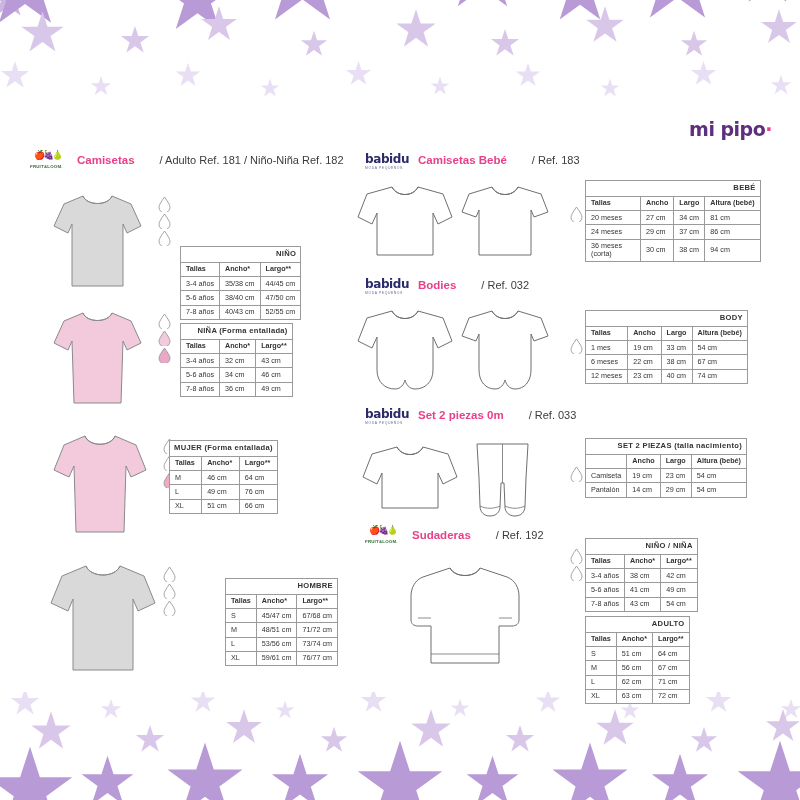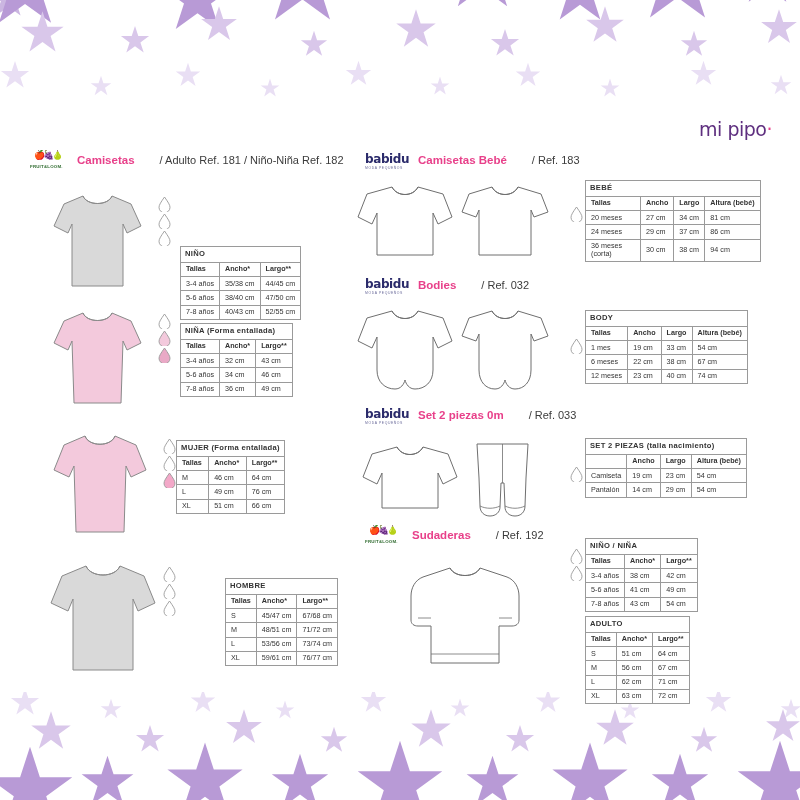--- a/index.html
+++ b/index.html
@@ -27,21 +27,21 @@
   .star-band.top { top: 0; height: 118px; }
   .star-band.bottom { bottom: 0; height: 108px; }
 
   
   .brand {
     position: absolute;
     right: 28px;
     top: 118px;
     font-family: "DejaVu Sans", sans-serif;
     font-size: 19px;
-    font-weight: normal;
+    font-weight: bold;
     color: #5e2f7f;
     letter-spacing: -0.5px;
   }
   .brand .dot {
     color: #e8408a;
   }
 
   
   .page {
     position: absolute;
@@ -147,21 +147,21 @@
   }
   table.size th, table.size td {
     border: 1px solid #9a9a9a;
     padding: 2.5px 5px;
     text-align: left;
     font-weight: normal;
     white-space: nowrap;
     line-height: 1.15;
   }
   table.size th.hdr-main {
-    text-align: left;
+    text-align: right;
     font-weight: bold;
     font-size: 7.6px;
     letter-spacing: 0.3px;
     padding: 3px 4px;
   }
   table.size th.colhdr {
     font-weight: bold;
     font-size: 7.2px;
   }
   .tbl-wrap {
@@ -383,21 +383,21 @@
         <svg class="drop" width="13" height="16" viewBox="0 0 13 16">
             <path d="M6.5 1 C10 6 12 9 12 11.3 A5.5 5.5 0 0 1 1 11.3 C1 9 3 6 6.5 1 Z" fill="#ffffff" stroke="#9a9a9a" stroke-width="0.9"></path>
           </svg>
         <svg class="drop" width="13" height="16" viewBox="0 0 13 16">
             <path d="M6.5 1 C10 6 12 9 12 11.3 A5.5 5.5 0 0 1 1 11.3 C1 9 3 6 6.5 1 Z" fill="#ffffff" stroke="#9a9a9a" stroke-width="0.9"></path>
           </svg>
         <svg class="drop" width="13" height="16" viewBox="0 0 13 16">
             <path d="M6.5 1 C10 6 12 9 12 11.3 A5.5 5.5 0 0 1 1 11.3 C1 9 3 6 6.5 1 Z" fill="#f3a8c8" stroke="#9a9a9a" stroke-width="0.9"></path>
           </svg>
       </div>
-      <div class="tbl-wrap" style="left:146px; top:12px;">
+      <div class="tbl-wrap" style="left:139px; top:12px;">
         <table class="size">
           <thead>
             <tr>
                 <th class="hdr-main" colspan="3">MUJER (Forma entallada)</th>
               </tr>
             <tr>
               <th class="colhdr">Tallas</th>
               <th class="colhdr">Ancho*</th>
               <th class="colhdr">Largo**</th>
             </tr>

